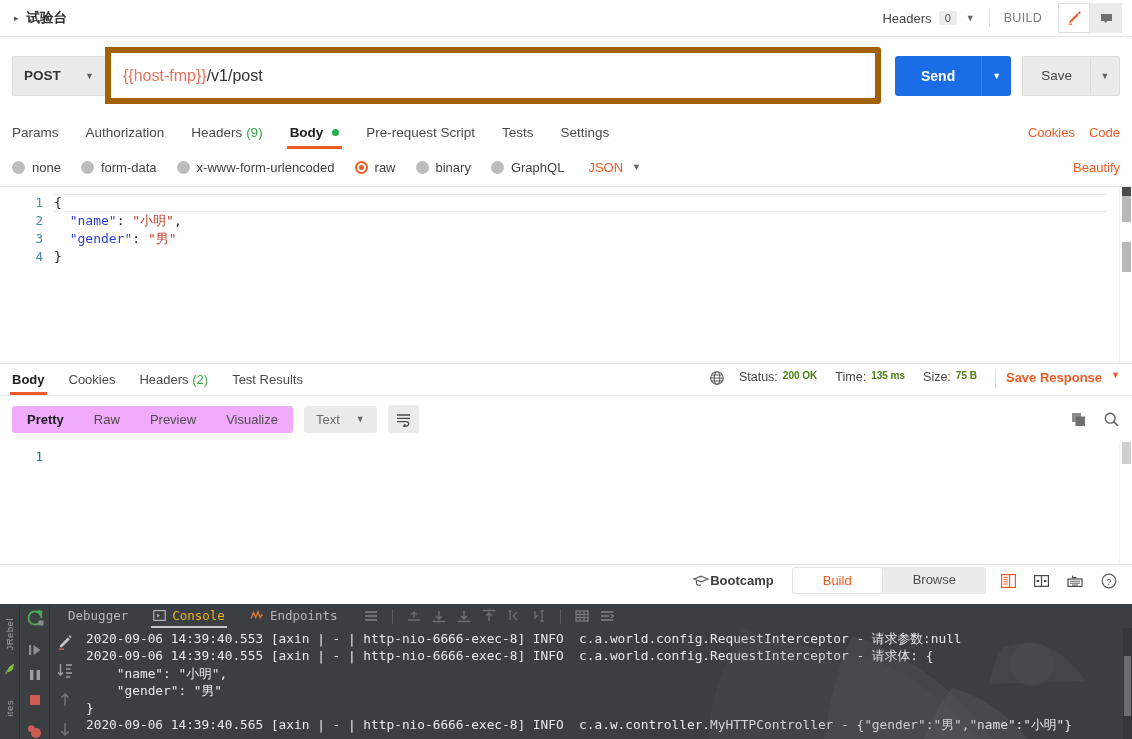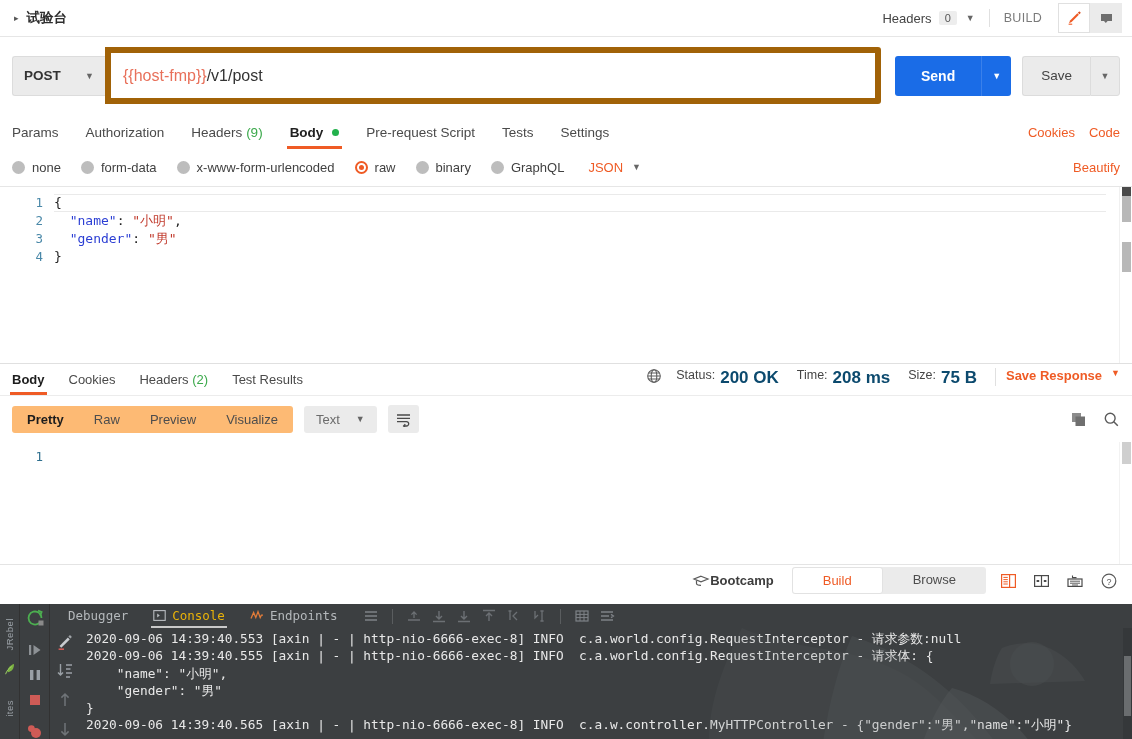--- a/index.html
+++ b/index.html
@@ -168,29 +168,29 @@
     font-size: 13px; color: #4a4a4a; margin-right: 24px;
     padding-bottom: 8px; position: relative;
   }
   .resp-tab.active { color: #1d1d1d; font-weight: bold; }
   .resp-tab.active::after {
     content: ''; position: absolute; left: -2px; right: -2px; bottom: 0;
     height: 3px; background: #ef5b25;
   }
   .resp-meta { margin-left: auto; display: flex; padding-bottom: 7px; margin-top: 20px; }
   .meta-txt { font-size: 12.5px; color: #454545; margin-right: 5px; }
-  .meta-val { font-size: 17px; color: #0c4a6e; font-weight: bold; margin-right: 18px; }
+  .meta-val { font-size: 10px; color: #4d7c0f; font-weight: bold; margin-right: 18px; }
   .save-resp { font-size: 13px; color: #ef5b25; font-weight: bold; }
 
   
   .resp-toolbar {
     display: flex; align-items: center; padding: 9px 12px;
     border-top: 1px solid #ececec;
   }
-  .seg-grp { display: flex; background: #fdba74; border-radius: 3px; overflow: hidden; justify-content: space-between; }
+  .seg-grp { display: flex; background: #f0abfc; border-radius: 3px; overflow: hidden; justify-content: space-between; }
   .seg {
     font-size: 13px; color: #4d4d4d; padding: 6px 15px;
   }
   .seg.active { color: #1d1d1d; font-weight: bold; }
   .fmt-select {
     display: flex; align-items: center; background: #ebebeb; border-radius: 3px;
     padding: 6px 12px; margin-left: 11px; gap: 16px;
   }
   .fmt-text { font-size: 13px; color: #6b6b6b; }
   .wrap-btn {
@@ -444,21 +444,21 @@
       <span style="margin-right:14px;">
         <svg width="16" height="16" viewBox="0 0 16 16">
           <circle cx="8" cy="8" r="6.3" fill="none" stroke="#5c5c5c" stroke-width="1.1"></circle>
           <ellipse cx="8" cy="8" rx="2.8" ry="6.3" fill="none" stroke="#5c5c5c" stroke-width="1.1"></ellipse>
           <path d="M1.9 8h12.2M2.8 5h10.4M2.8 11h10.4" stroke="#5c5c5c" stroke-width="1.1" fill="none"></path>
         </svg>
       </span>
       <span class="meta-txt">Status:</span>
       <span class="meta-val">200 OK</span>
       <span class="meta-txt">Time:</span>
-      <span class="meta-val">208 ms</span>
+      <span class="meta-val">135 ms</span>
       <span class="meta-txt">Size:</span>
       <span class="meta-val">75 B</span>
       <span class="vdiv" style="margin:0 10px 0 0;"></span>
       <span class="save-resp">Save Response</span>
       <span class="caret-dn" style="color:#ef5b25;">▼</span>
     </div>
   </div>
 
   <div class="resp-toolbar">
     <div class="seg-grp">

